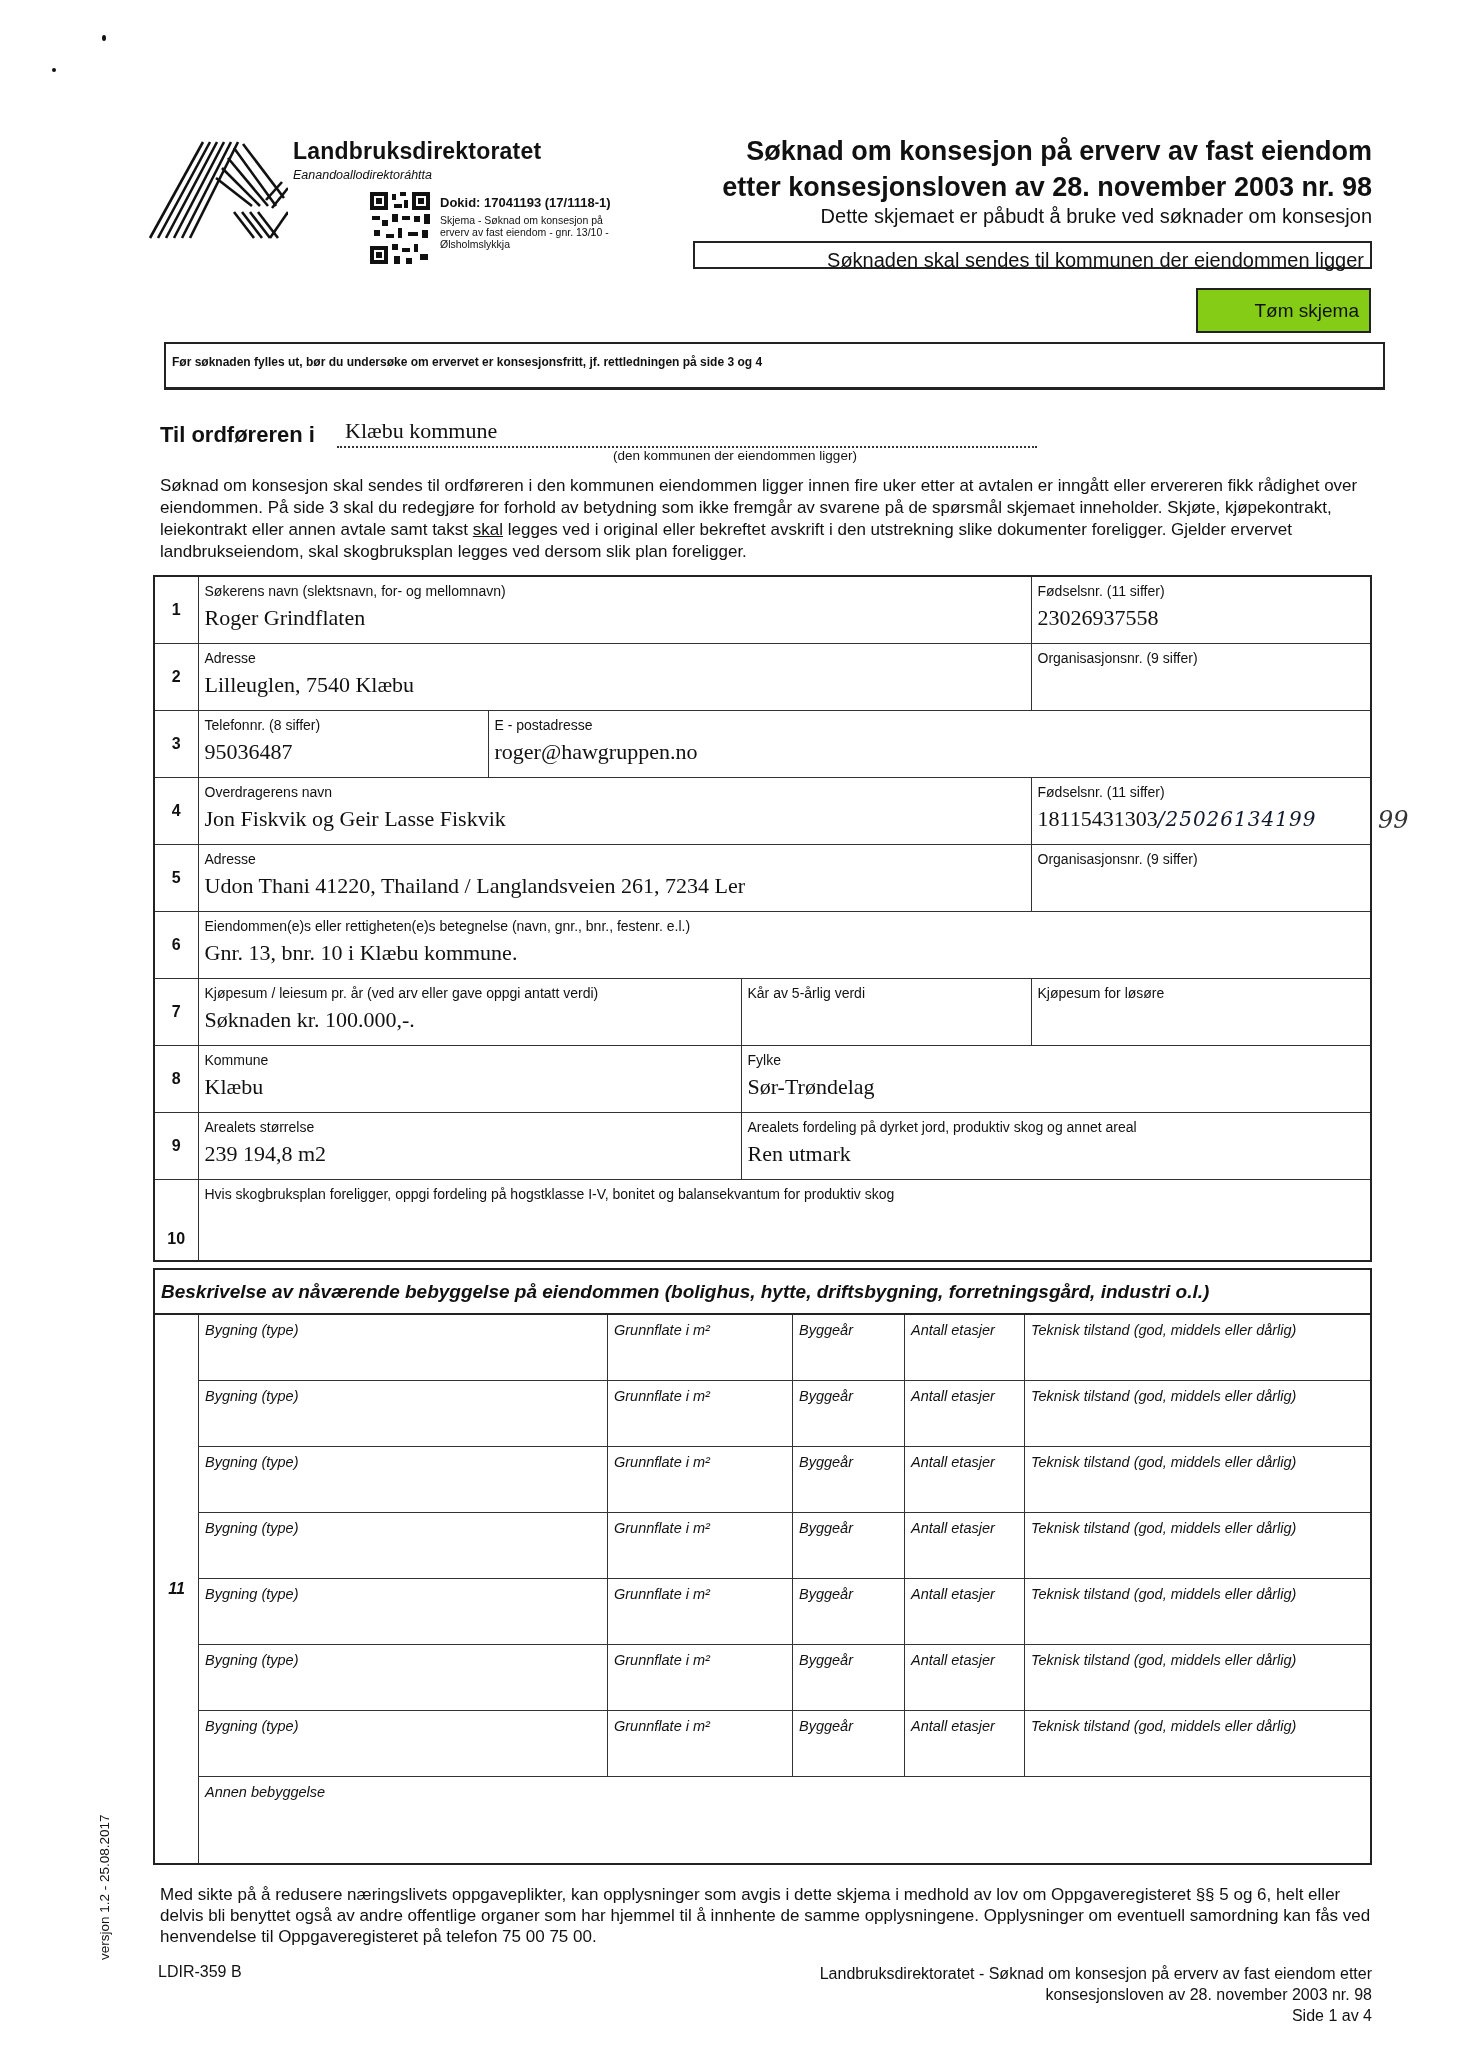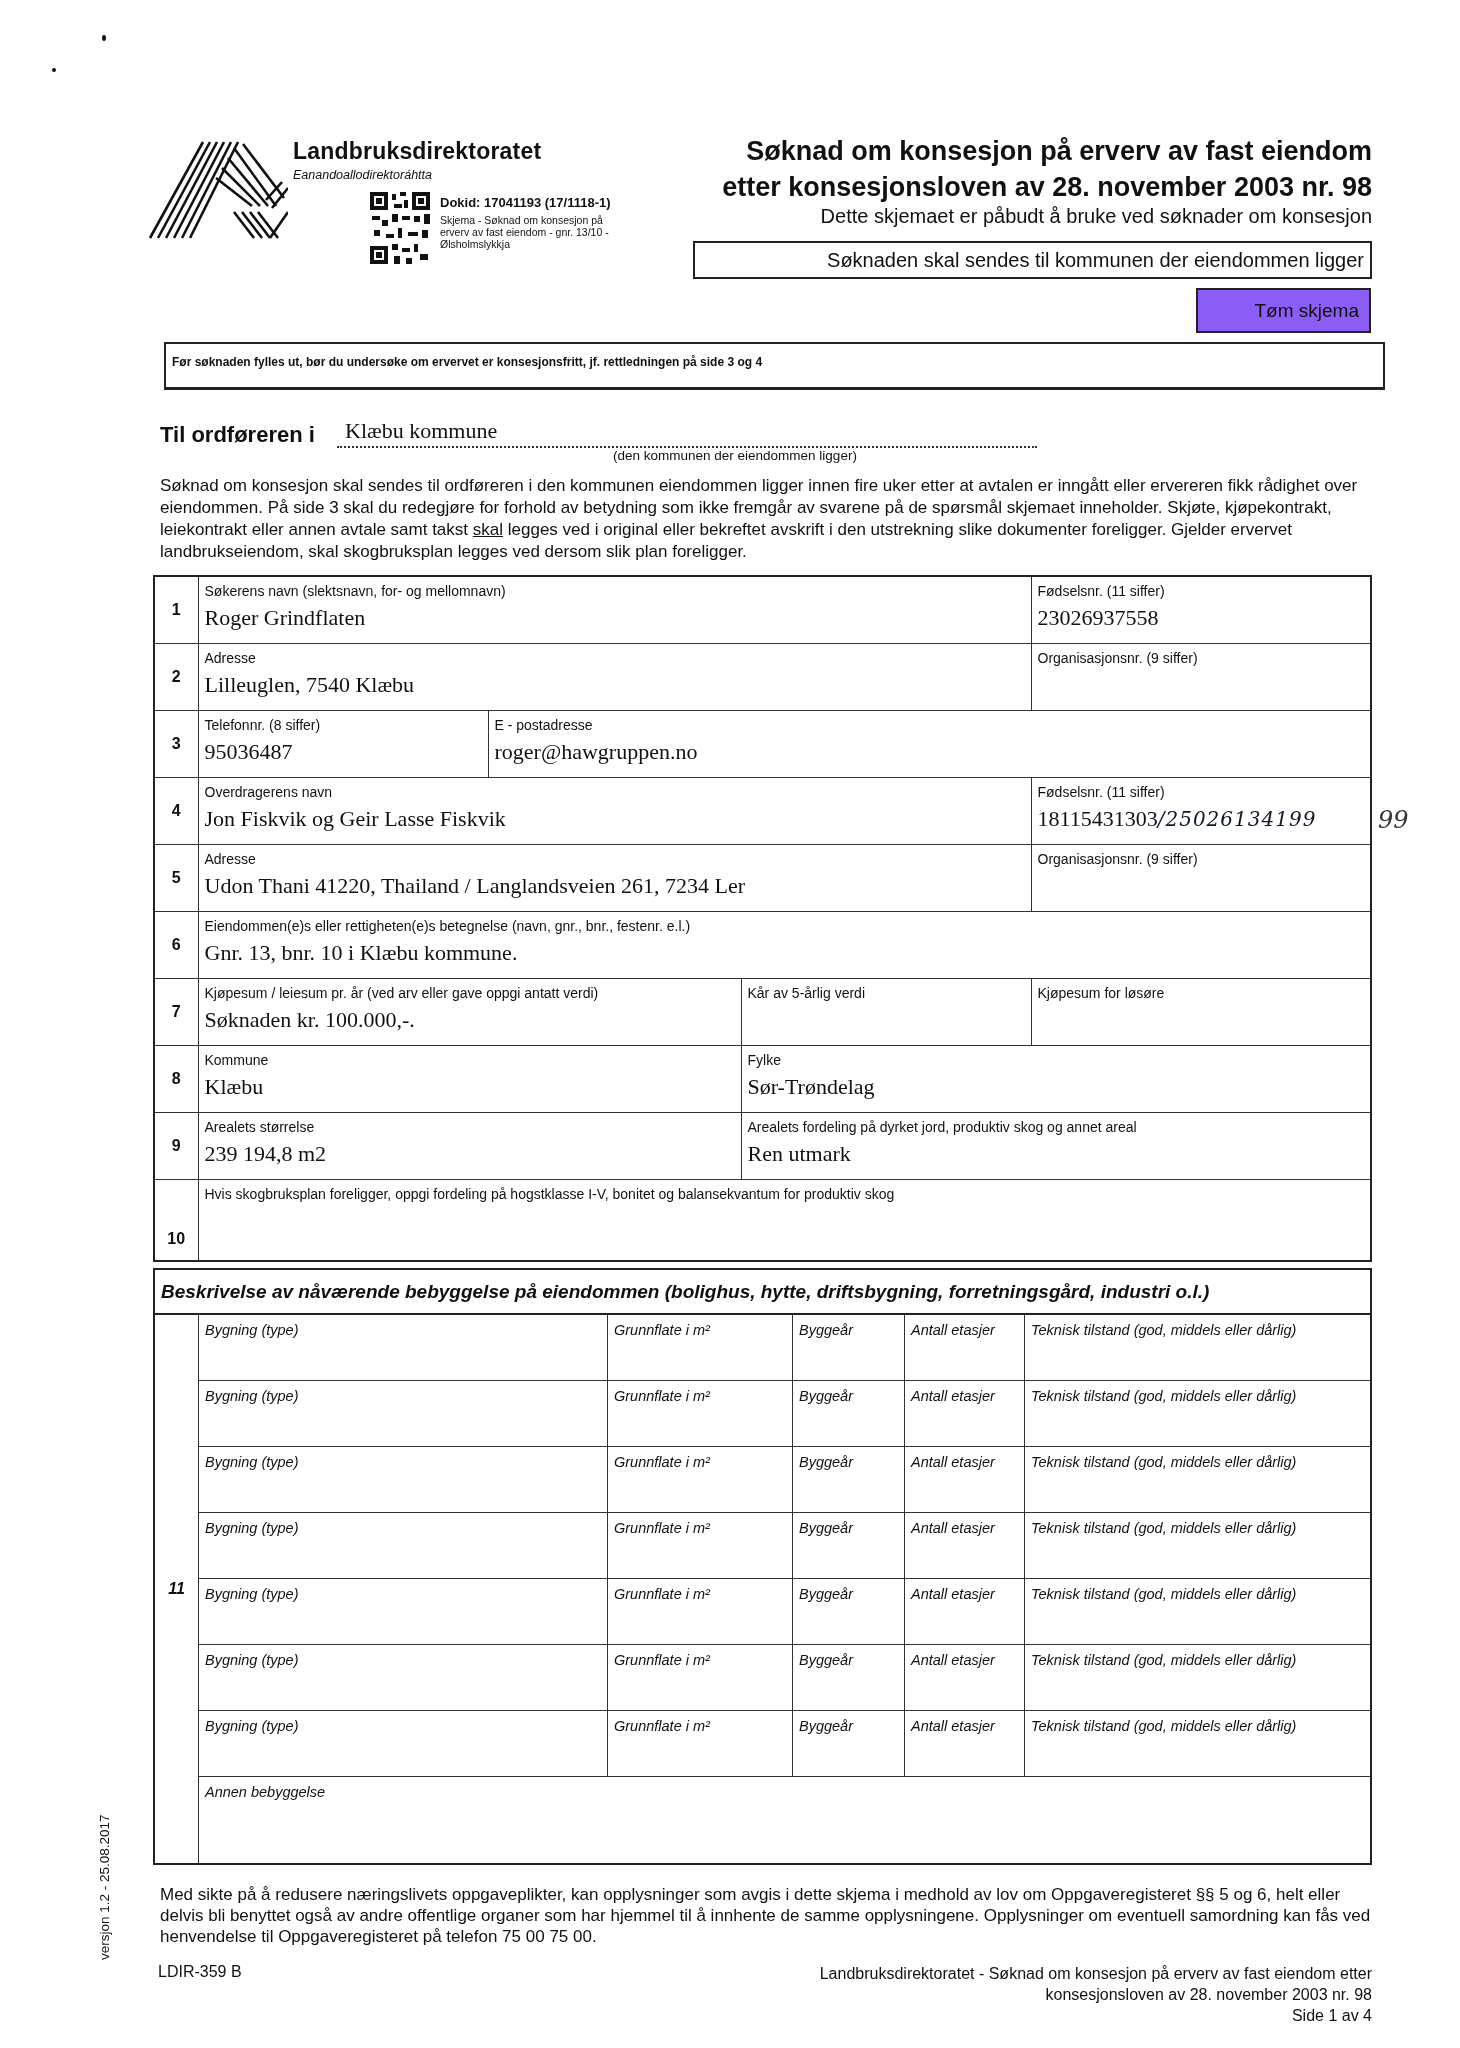--- a/index.html
+++ b/index.html
@@ -11,22 +11,22 @@
   
   .org-name { left: 293px; top: 138px; font-size: 23px; font-weight: bold; letter-spacing: 0.2px; }
   .org-sub { left: 293px; top: 168px; font-size: 12.5px; font-style: italic; }
   .qr { left: 370px; top: 192px; width: 60px; height: 72px; }
   .dokid { left: 440px; top: 195px; font-size: 13px; font-weight: bold; }
   .dok-desc { left: 440px; top: 214px; font-size: 10.5px; line-height: 12px; width: 190px; }
 
   .title1 { right: 88px; top: 136px; font-size: 27px; font-weight: bold; white-space: nowrap; }
   .title2 { right: 88px; top: 172px; font-size: 27px; font-weight: bold; white-space: nowrap; }
   .subtitle { right: 88px; top: 205px; font-size: 20px; white-space: nowrap; }
-  .send-box { left: 693px; top: 241px; width: 679px; height: 38px; border: 2px solid #222; font-size: 20px; text-align: right; padding: 6px 6px 0 0; white-space: nowrap; }
-  .clear-btn { left: 1196px; top: 288px; width: 175px; height: 45px; border: 2px solid #222; background: #8b5cf6; font-size: 19px; text-align: right; padding: 10px 10px 0 0; cursor: pointer; }
+  .send-box { left: 693px; top: 241px; width: 679px; height: 28px; border: 2px solid #222; font-size: 20px; text-align: right; padding: 6px 6px 0 0; white-space: nowrap; }
+  .clear-btn { left: 1196px; top: 288px; width: 175px; height: 45px; border: 2px solid #222; background: #84cc16; font-size: 19px; text-align: right; padding: 10px 10px 0 0; cursor: pointer; }
 
   .notice { left: 164px; top: 342px; width: 1221px; height: 48px; border: 2px solid #222; border-bottom-width: 3px; font-size: 12px; font-weight: bold; padding: 11px 0 0 6px; white-space: nowrap; }
 
   .to-label { left: 160px; top: 422px; font-size: 22px; font-weight: bold; }
   .to-value { left: 345px; top: 418px; font-family: "Liberation Serif", serif; font-size: 22px; }
   .to-line { left: 337px; top: 446px; width: 700px; border-bottom: 2px dotted #333; }
   .to-hint { left: 613px; top: 448px; font-size: 13.5px; }
 
   .para { left: 160px; top: 475px; width: 1215px; font-size: 17px; line-height: 22px; }
   .para u { text-decoration: underline; }

